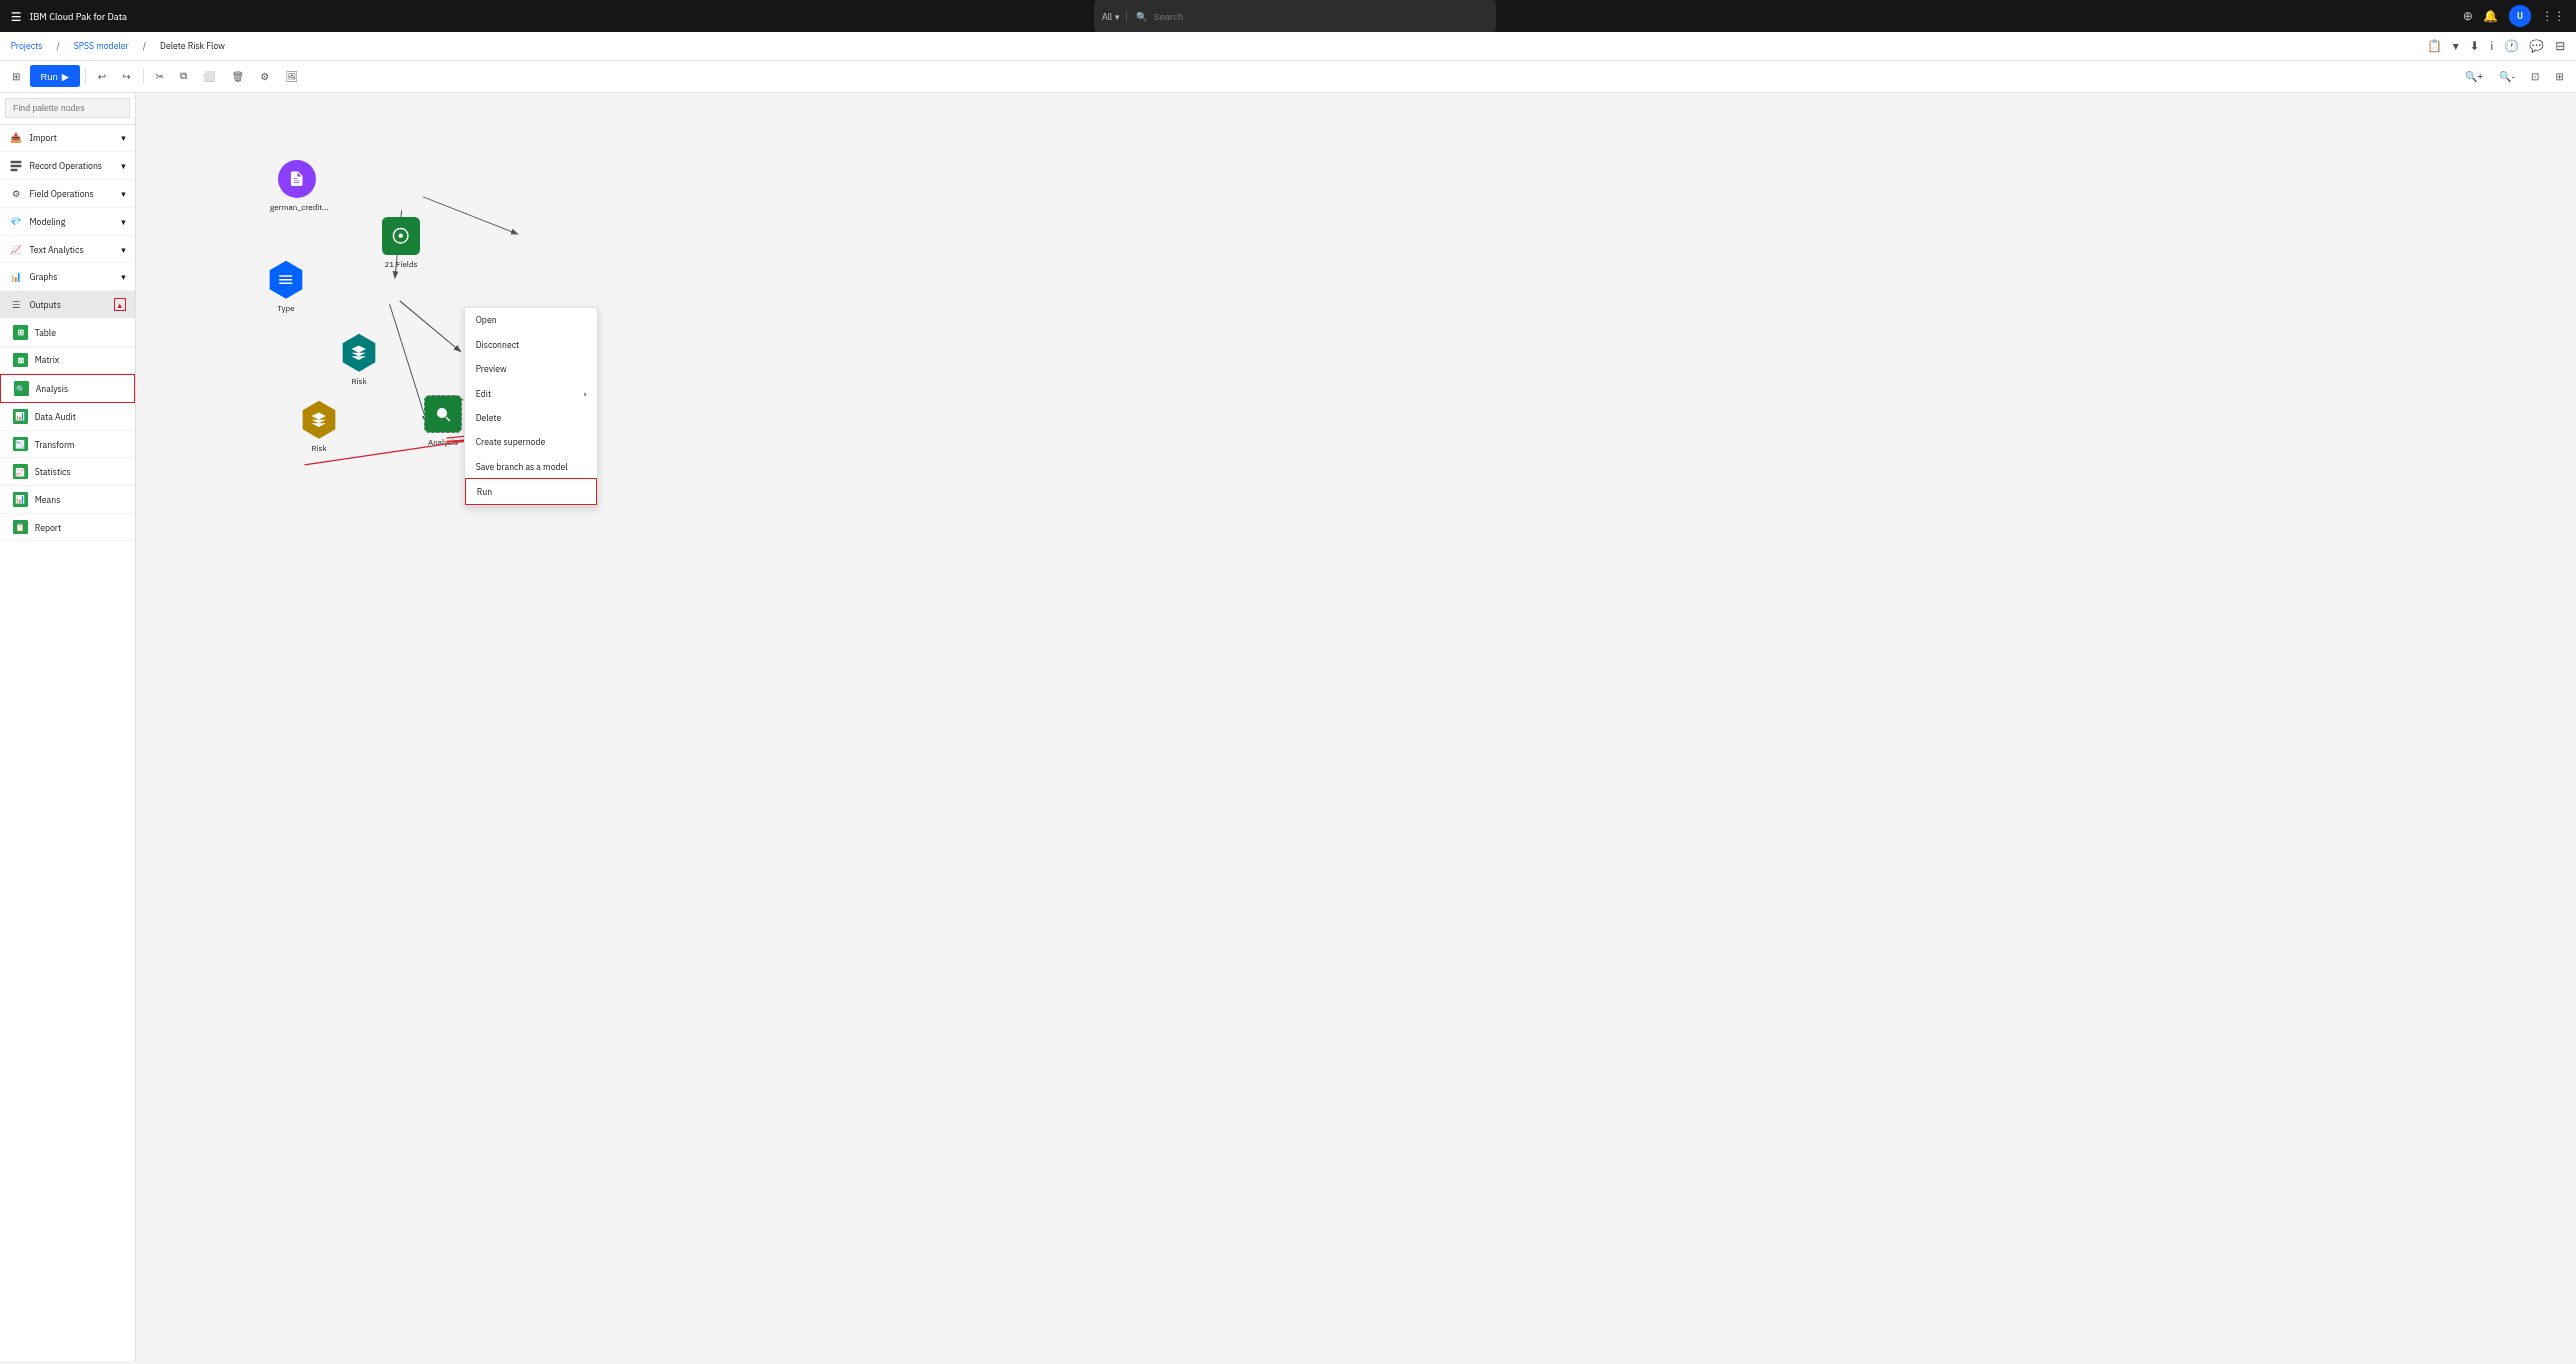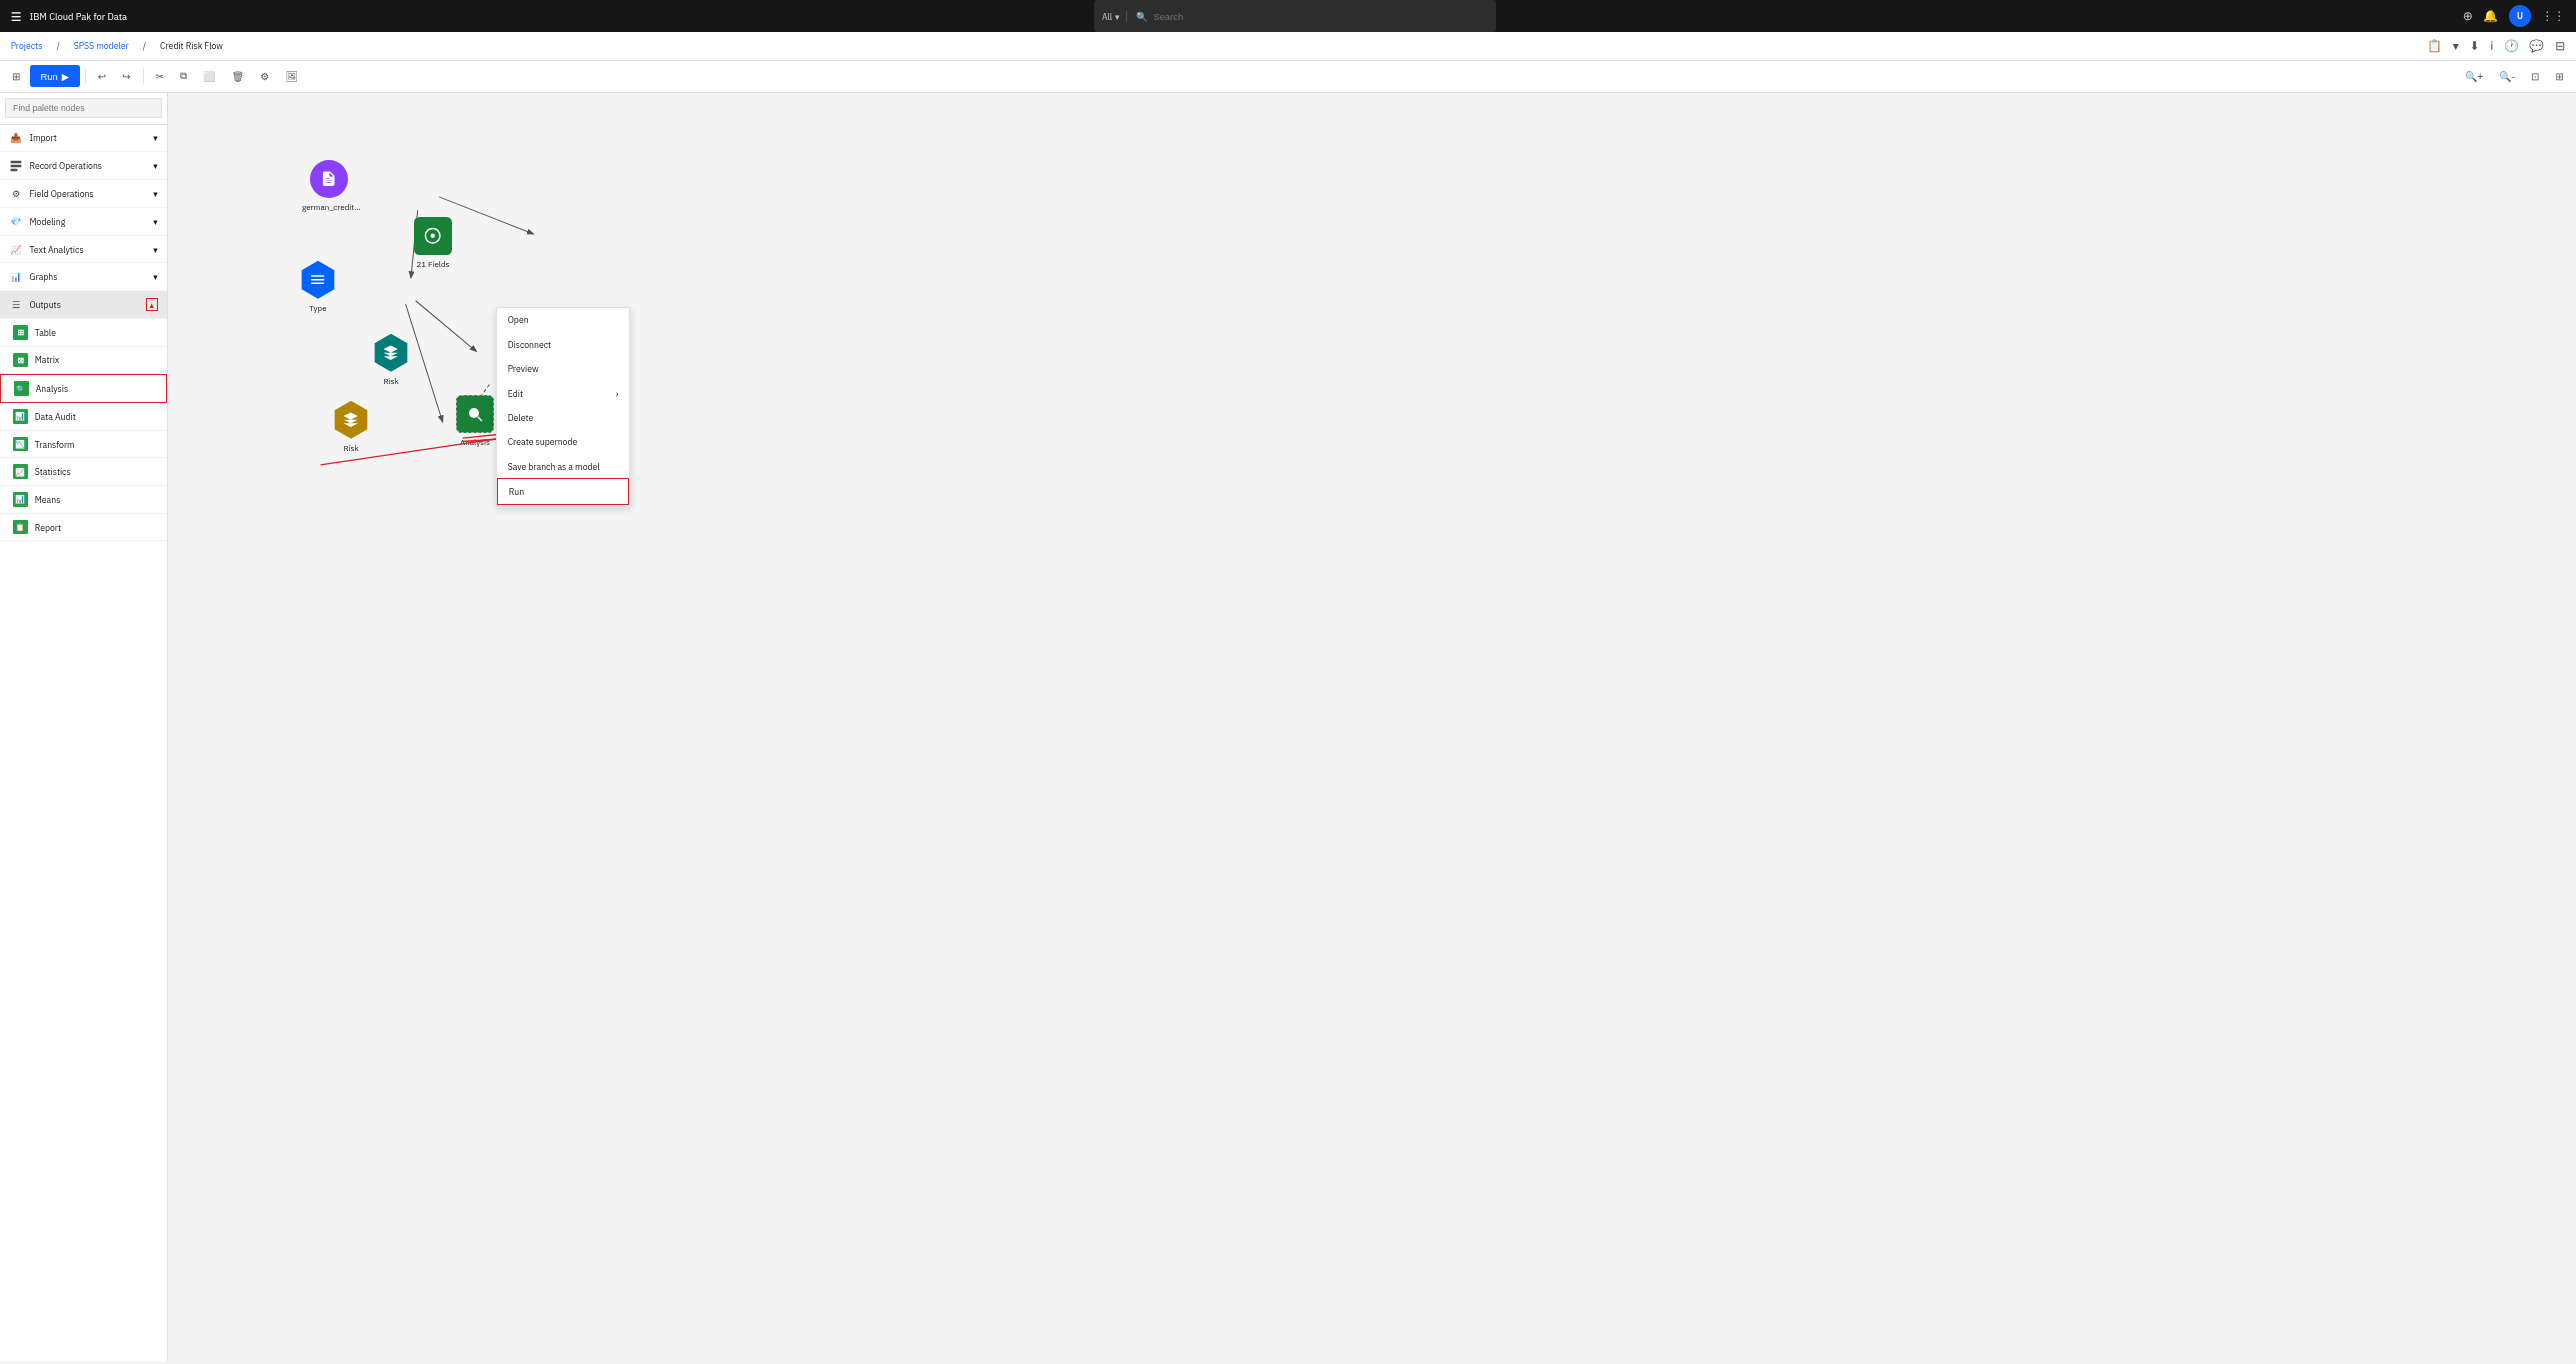--- a/index.html
+++ b/index.html
@@ -89,21 +89,21 @@
     .toolbar-right { margin-left: auto; display: flex; gap: 2.7px; }
 
     
     .main-layout {
       display: flex;
       height: calc(100vh - 32px - 32px - 32px);
     }
 
     
     .palette {
-      width: 168px;
+      width: 136px;
       background: #fff;
       border-right: 0.7px solid #e0e0e0;
       display: flex;
       flex-direction: column;
       overflow-y: auto;
     }
     .palette-search {
       padding: 5.4px;
       border-bottom: 0.7px solid #e0e0e0;
     }
@@ -257,21 +257,21 @@
     <div class="avatar">U</div>
     <span class="topnav-icon">⋮⋮</span>
   </div>
 </div>
 
 <div class="breadcrumb">
   <a href="#">Projects</a>
   <span>/</span>
   <a href="#">SPSS modeler</a>
   <span>/</span>
-  <span style="color:#161616;">Credit Risk Flow</span>
+  <span style="color:#161616;">Delete Risk Flow</span>
   <div class="breadcrumb-actions">
     <span>📋</span>
     <span>▾</span>
     <span>⬇</span>
     <span>ℹ</span>
     <span>🕐</span>
     <span>💬</span>
     <span>⊟</span>
   </div>
 </div>

